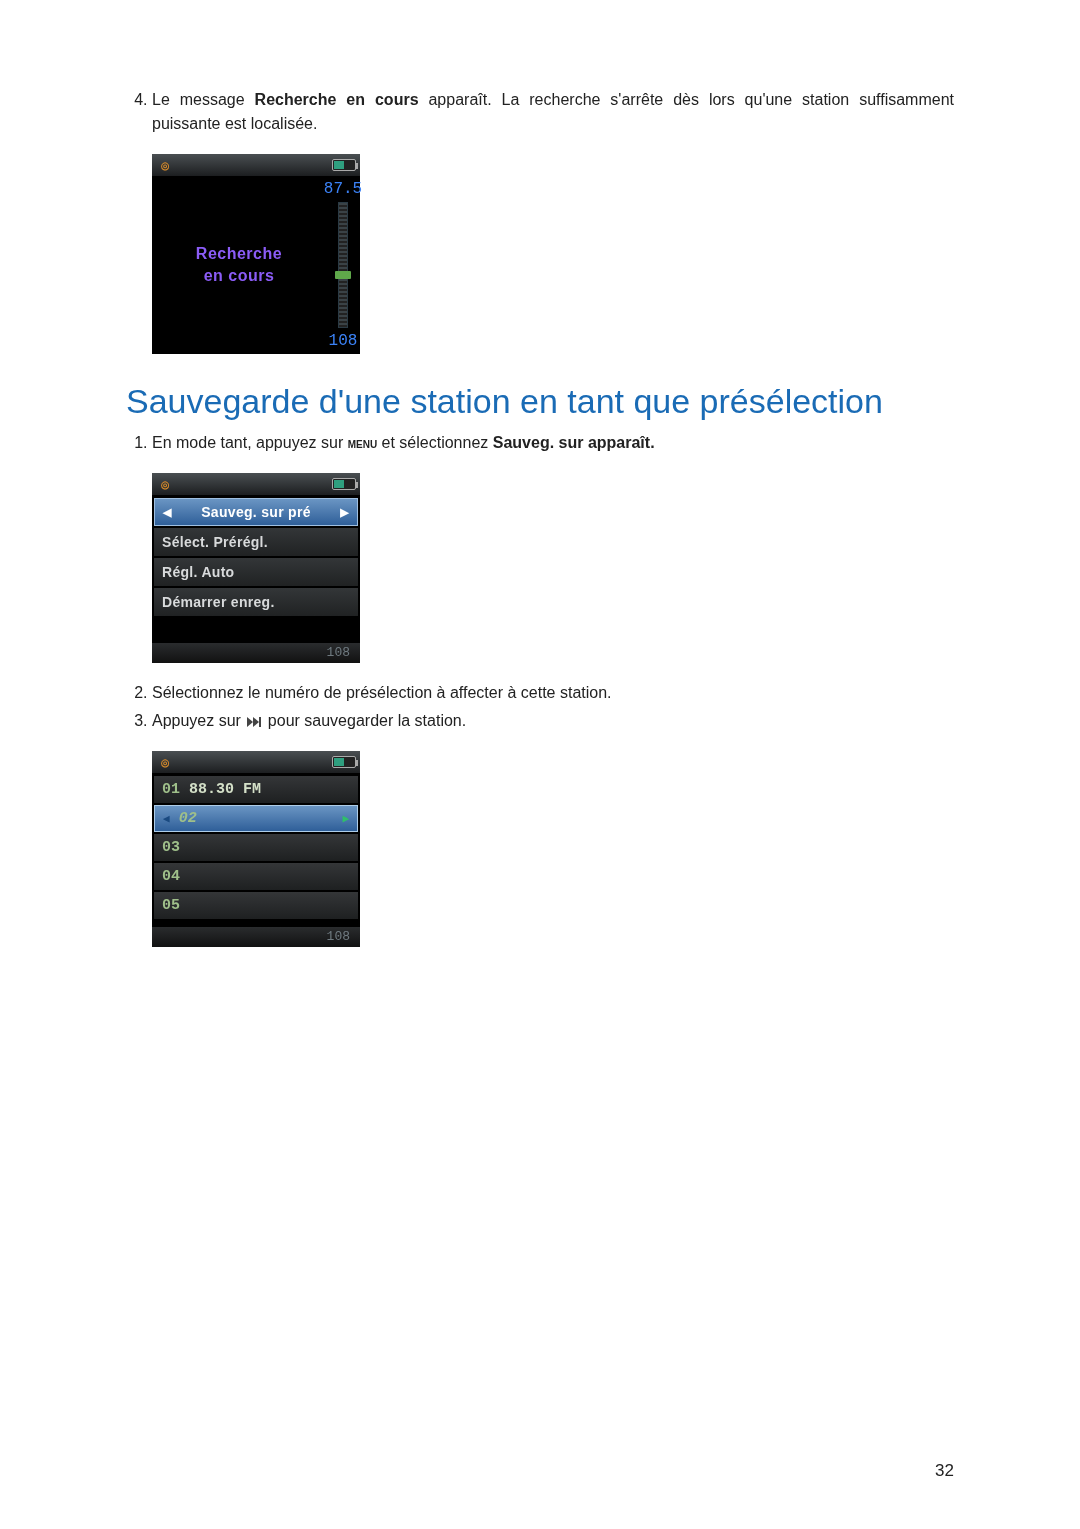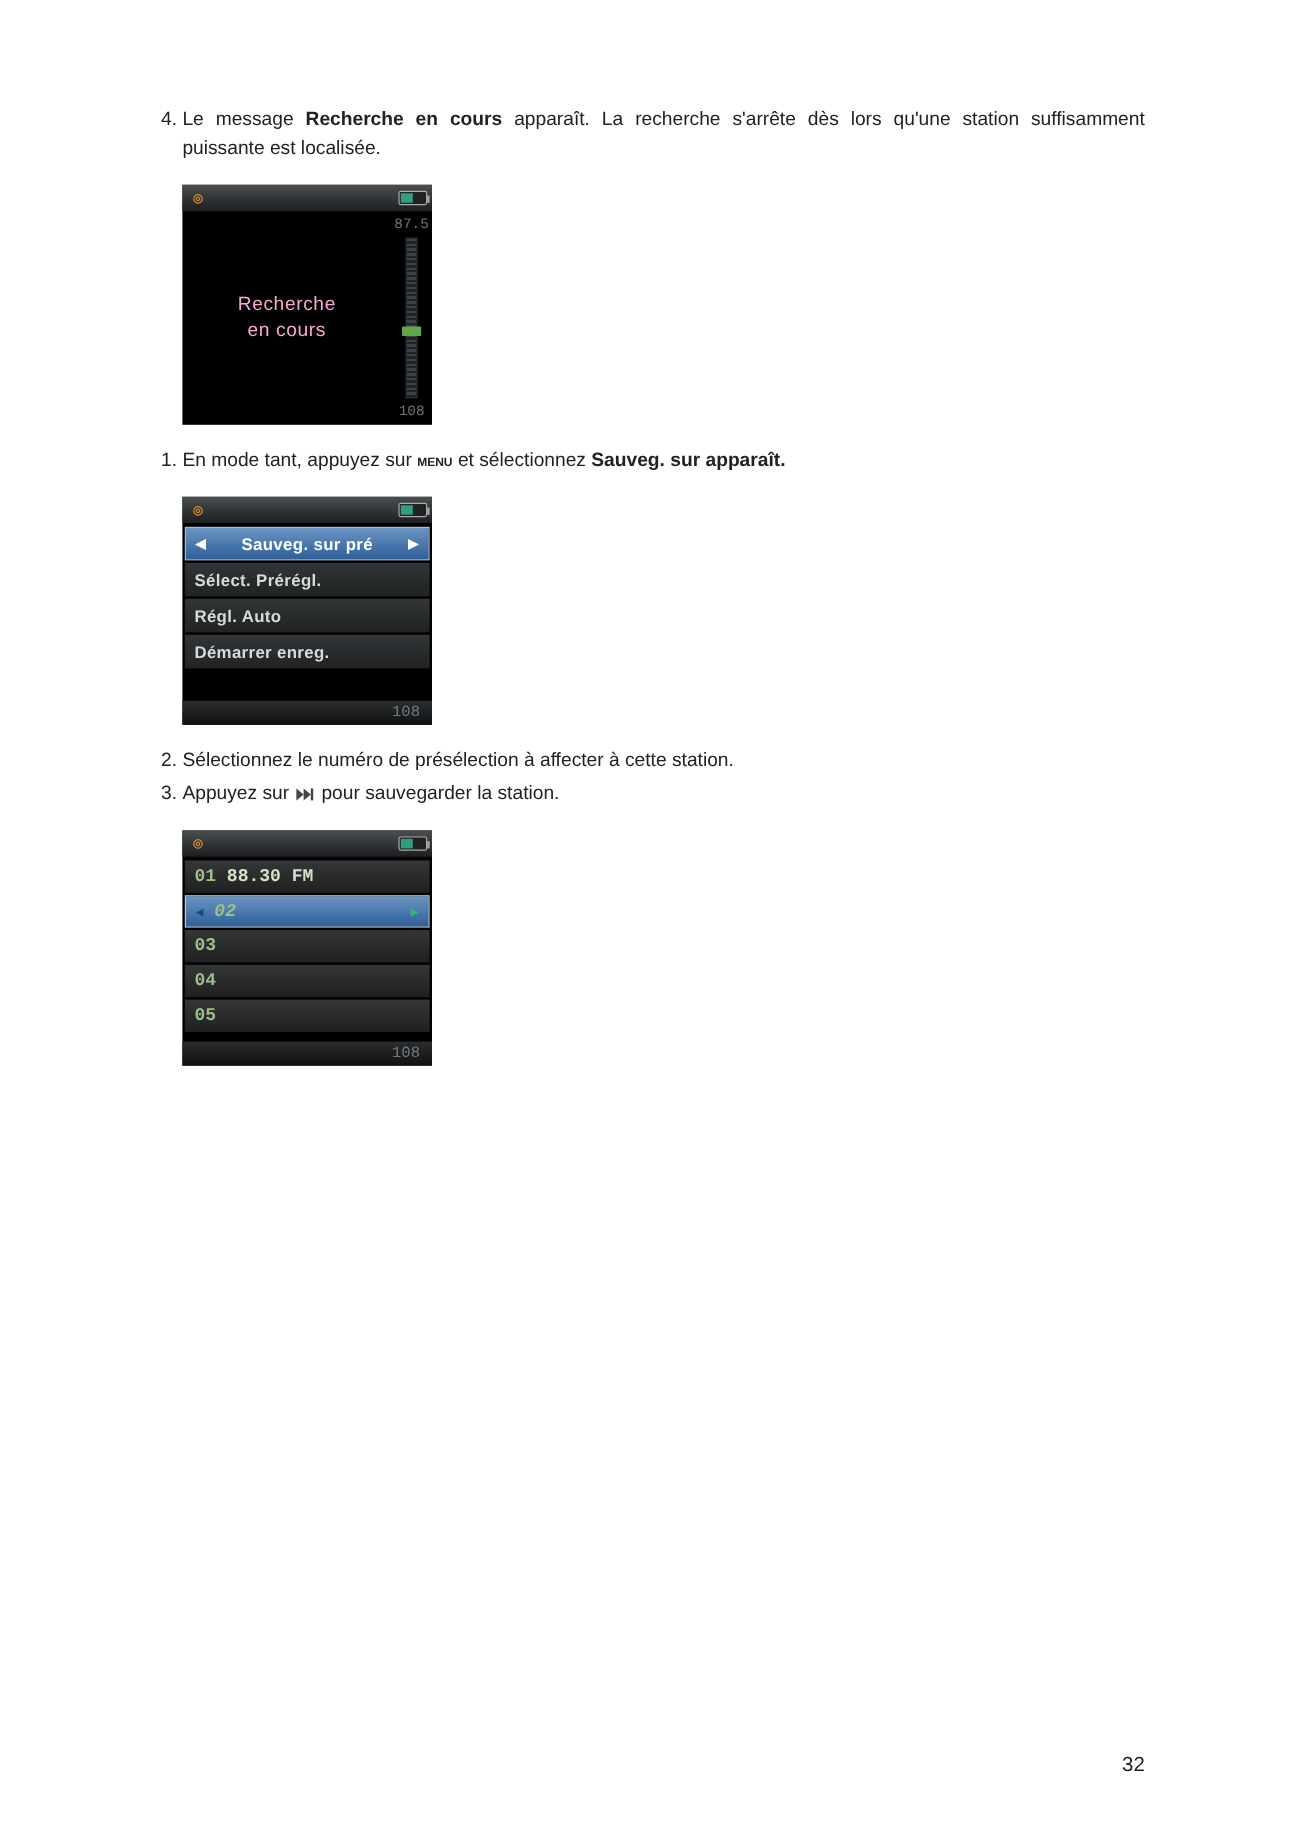--- a/index.html
+++ b/index.html
@@ -104,41 +104,41 @@
     font-size: 13px;
     text-align: right;
     padding: 2px 10px 0 0;
     background: linear-gradient(to bottom, #2a2c2e, #111);
     font-family: "Courier New", monospace;
   }
 
   
   .screen1 .main {
     flex: 1;
-    color: #f9a8d4;
+    color: #8b5cf6;
     display: flex;
     flex-direction: column;
     align-items: center;
     justify-content: center;
-    font-weight: normal;
+    font-weight: bold;
     font-size: 16px;
     letter-spacing: 0.5px;
     gap: 4px;
   }
   .screen1 .scale {
     width: 34px;
     position: relative;
     display: flex;
     flex-direction: column;
     align-items: center;
     padding: 4px 0;
   }
   .scale .label {
-    color: #737373;
-    font-size: 12px;
+    color: #3b82f6;
+    font-size: 16px;
     font-family: "Courier New", monospace;
   }
   .scale .track {
     flex: 1;
     width: 10px;
     margin: 4px 0;
     background: repeating-linear-gradient(
       to bottom,
       #3a4246 0, #3a4246 2px,
       #222 2px, #222 4px
@@ -266,20 +266,21 @@
           <div class="label">87.5</div>
           <div class="track">
             <div class="marker"></div>
           </div>
           <div class="label">108</div>
         </div>
       </div>
     </div>
   </div>
 
+  <h2 class="section">Sauvegarde d'une station en tant que présélection</h2>
 
   <ol class="doc-list" start="1">
     <li>
       <span>En mode tant, appuyez sur </span><span class="menu-kw">MENU</span><span> et sélectionnez </span><span class="bold">Sauveg. sur apparaît.</span>
     </li>
   </ol>
 
   <div class="screen-wrap">
     <div class="lcd" style="height:190px;">
       <div class="lcd-header">

